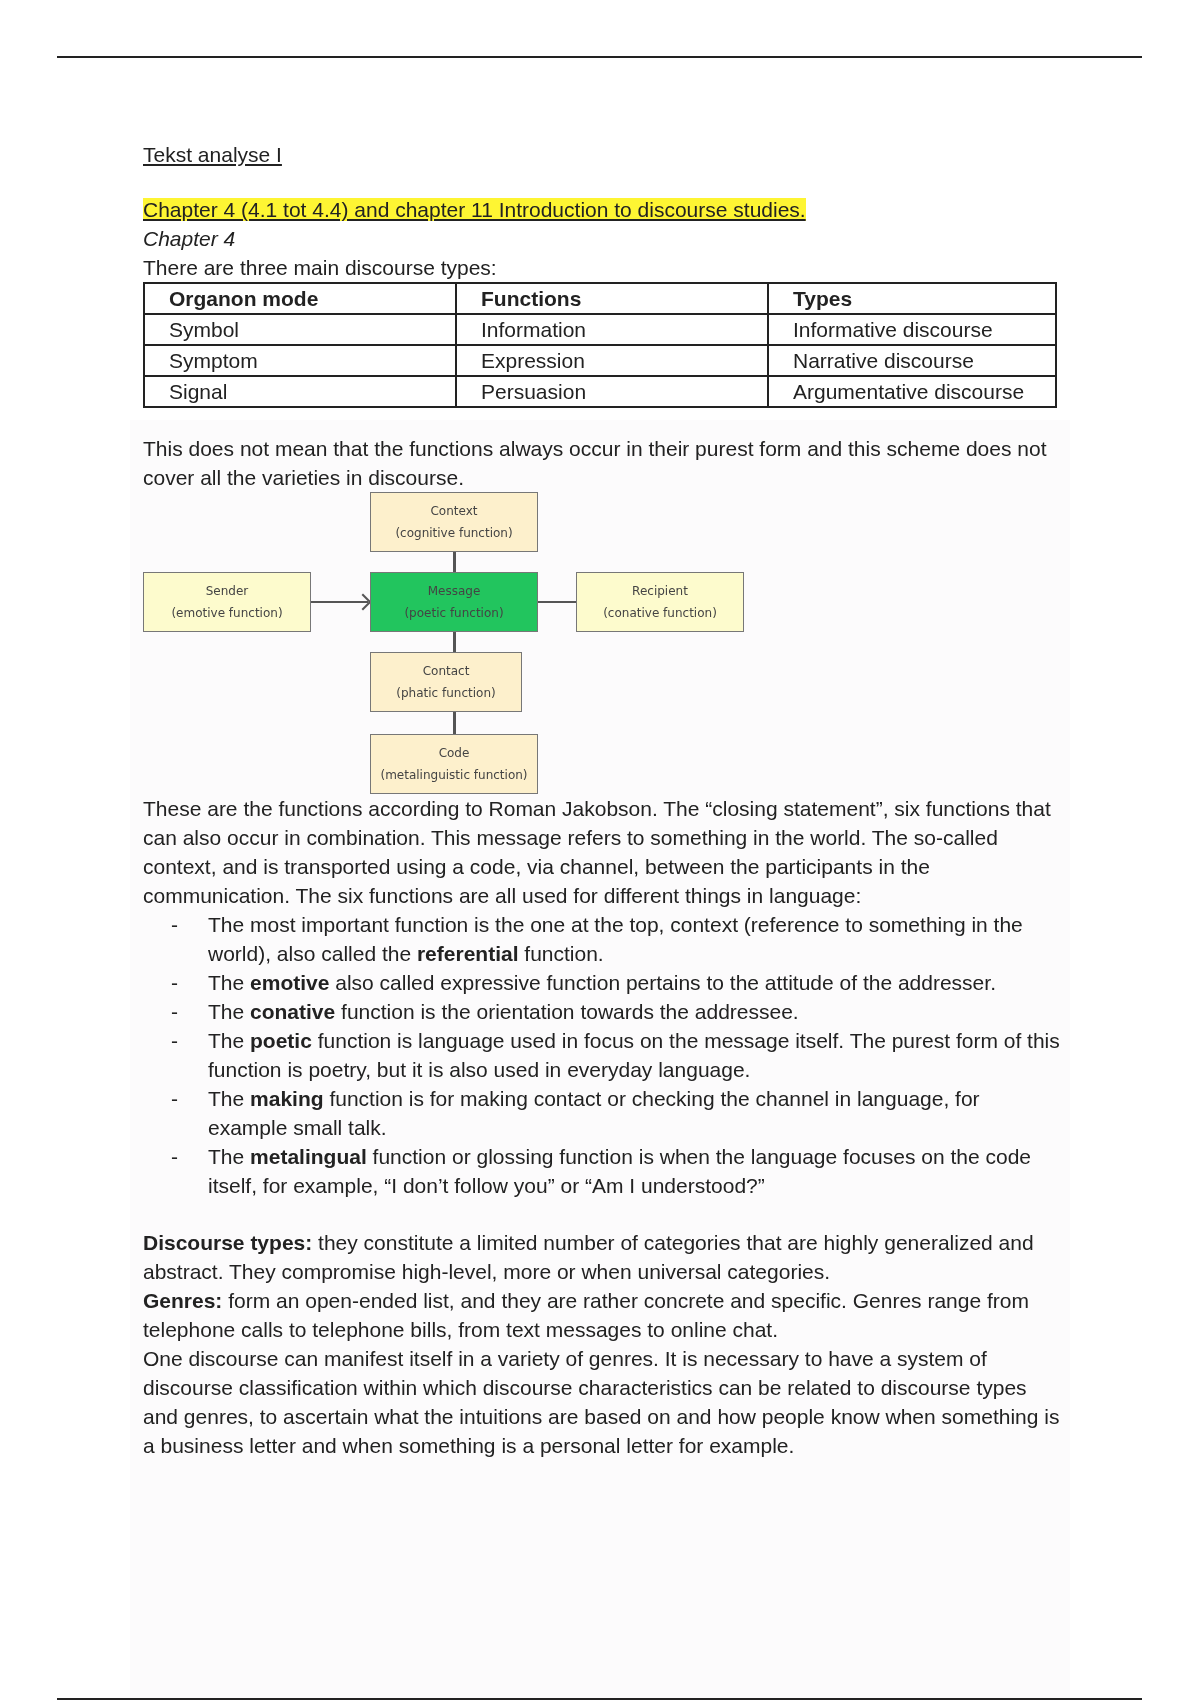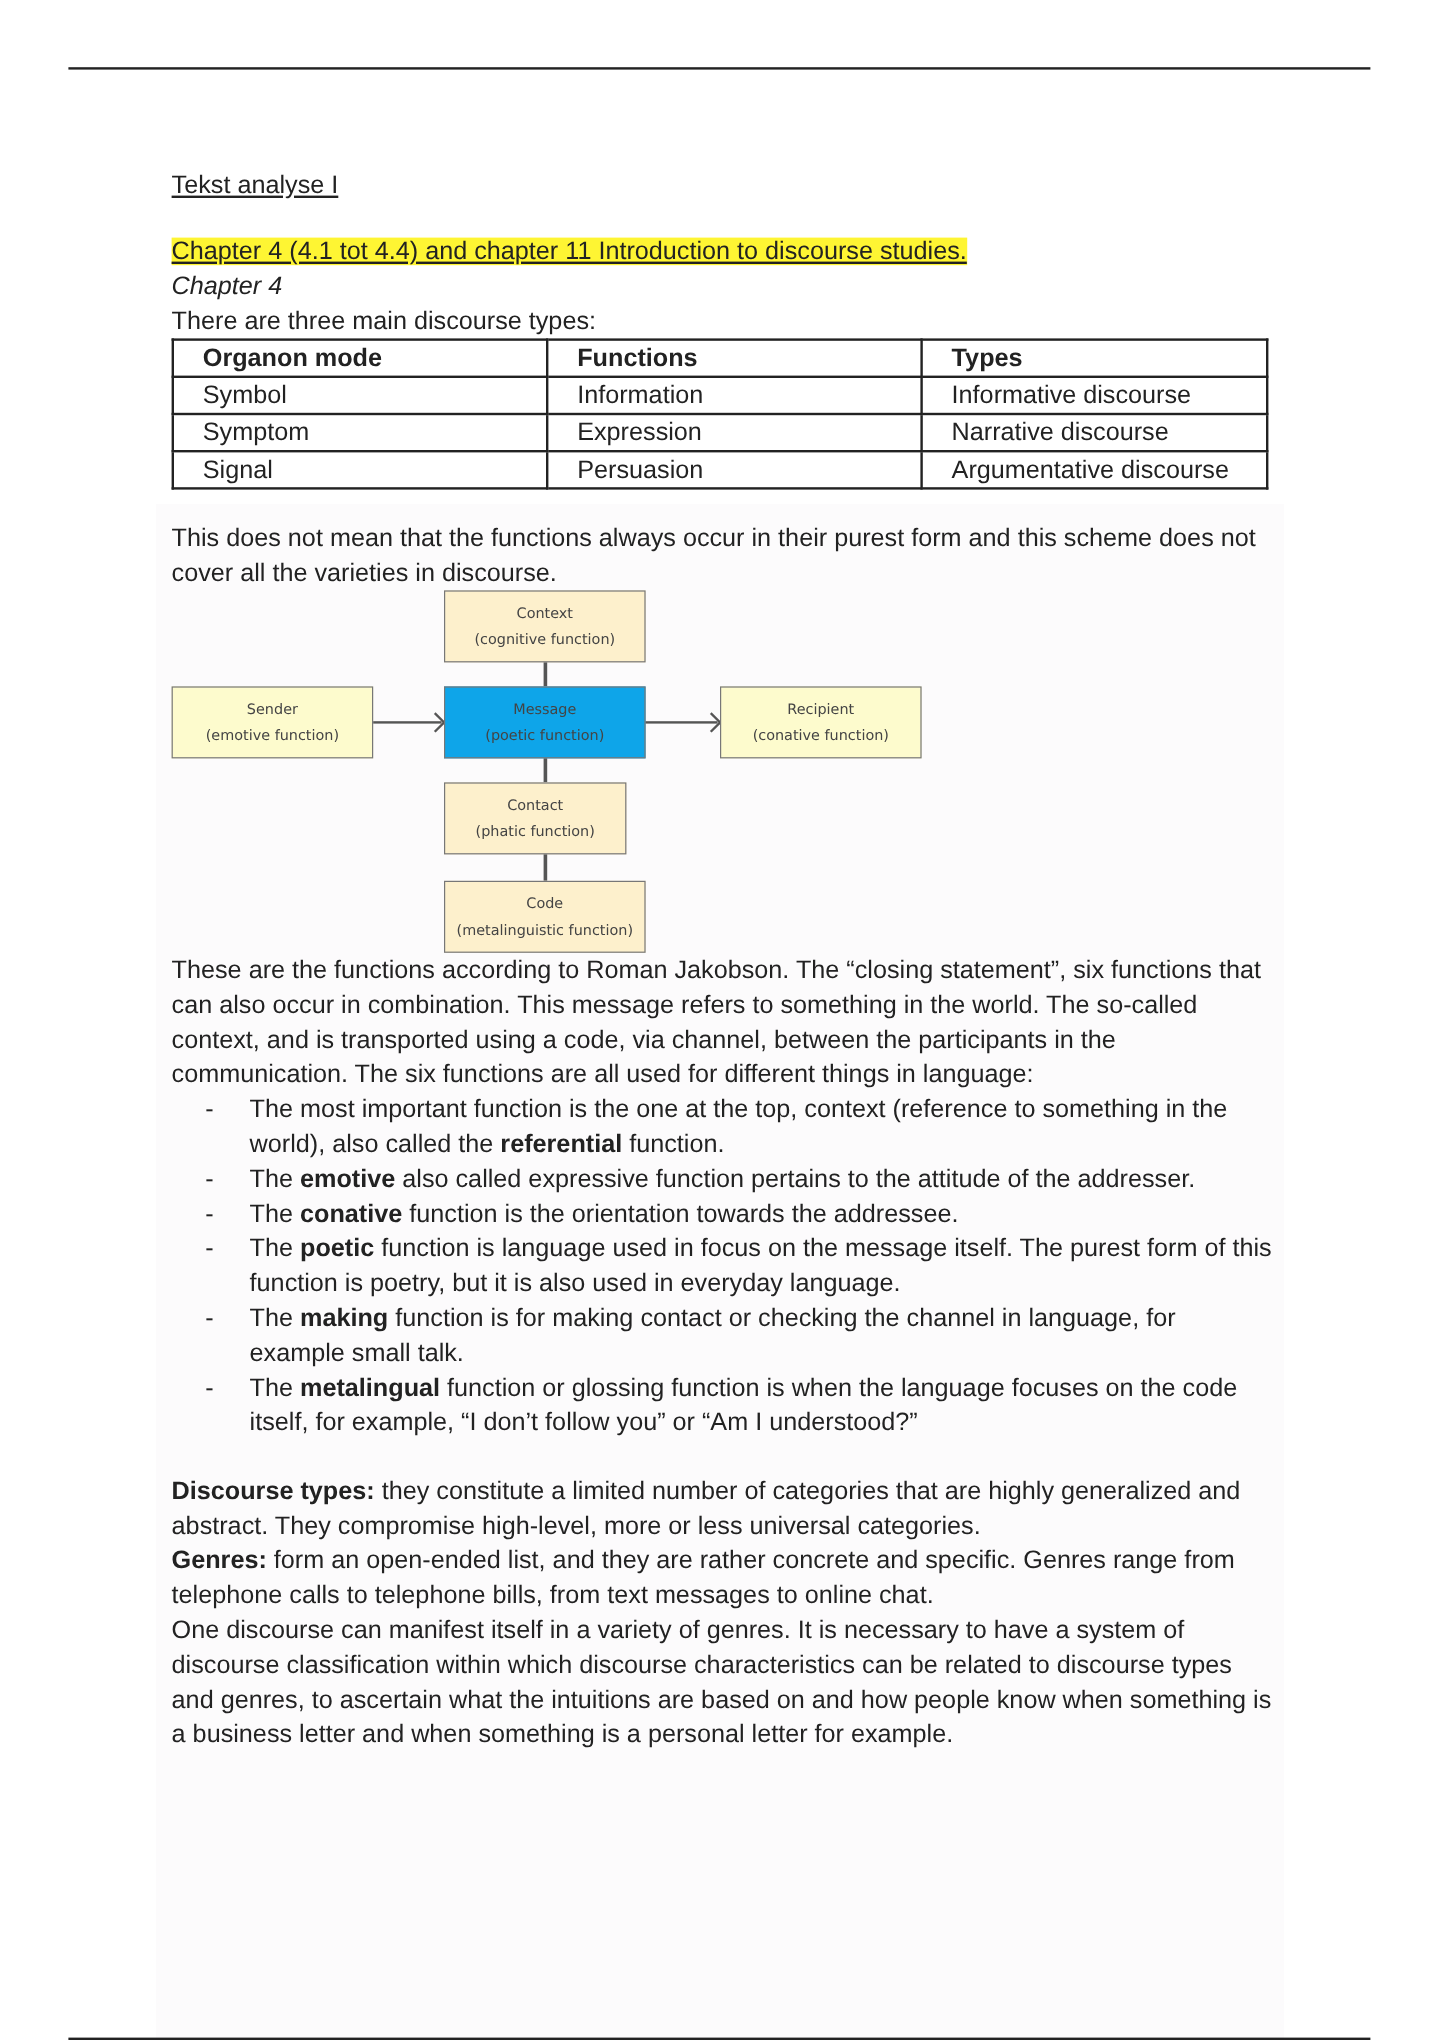--- a/index.html
+++ b/index.html
@@ -19,21 +19,21 @@
   th { font-weight:bold; }
   p { margin:0; }
   .gap { height:28px; }
   .diagram { position:relative; height:320px; width:920px; }
   .box { position:absolute; border:1.5px solid #777; text-align:center; box-sizing:border-box;
          font-family:"DejaVu Sans", sans-serif; color:#444; }
   .box .n { font-size:12px; line-height:20px; margin-top:8px; }
   .box .f { font-size:12px; line-height:16px; margin-top:4px; }
   .cream { background:#fdf0cc; }
   .pale { background:#fdfbcd; }
-  .blue { background:#0ea5e9; }
+  .blue { background:#22c55e; }
   .vline { position:absolute; width:3px; background:#555; }
   .hline { position:absolute; height:2px; background:#555; }
   .arrow { position:absolute; width:10px; height:10px; border-top:2px solid #555; border-right:2px solid #555; transform:rotate(45deg); }
   ul { margin:0; padding:0; list-style:none; }
   li { position:relative; padding-left:65px; }
   li .dash { position:absolute; left:28px; top:0; }
   b { font-weight:bold; }
 </style>
 </head>
 <body>
@@ -89,21 +89,21 @@
     <div class="hline" style="left:168px; top:109px; width:57px;"></div>
     <div class="arrow" style="left:214px; top:104px;"></div>
 
     <div class="box blue" style="left:227px; top:80px; width:168px; height:60px;">
       <div class="n">Message</div>
       <div class="f">(poetic function)</div>
     </div>
     <div class="hline" style="left:395px; top:109px; width:60px;"></div>
     <div class="arrow" style="left:444px; top:104px;"></div>
 
-    <div class="box pale" style="left:457px; top:80px; width:168px; height:60px;">
+    <div class="box pale" style="left:433px; top:80px; width:168px; height:60px;">
       <div class="n">Recipient</div>
       <div class="f">(conative function)</div>
     </div>
 
     <div class="vline" style="left:310px; top:140px; height:20px;"></div>
     <div class="box cream" style="left:227px; top:160px; width:152px; height:60px;">
       <div class="n">Contact</div>
       <div class="f">(phatic function)</div>
     </div>
     <div class="vline" style="left:310px; top:220px; height:22px;"></div>
@@ -118,18 +118,18 @@
   <ul>
     <li><span class="dash">-</span><span>The most important function is the one at the top, context (reference to something in the world), also called the </span><b>referential</b><span> function.</span></li>
     <li><span class="dash">-</span><span>The </span><b>emotive</b><span> also called expressive function pertains to the attitude of the addresser.</span></li>
     <li><span class="dash">-</span><span>The </span><b>conative</b><span> function is the orientation towards the addressee.</span></li>
     <li><span class="dash">-</span><span>The </span><b>poetic</b><span> function is language used in focus on the message itself. The purest form of this function is poetry, but it is also used in everyday language.</span></li>
     <li><span class="dash">-</span><span>The </span><b>making</b><span> function is for making contact or checking the channel in language, for example small talk.</span></li>
     <li><span class="dash">-</span><span>The </span><b>metalingual</b><span> function or glossing function is when the language focuses on the code itself, for example, “I don’t follow you” or “Am I understood?”</span></li>
   </ul>
 
   <div class="gap"></div>
-  <p><b>Discourse types:</b><span> they constitute a limited number of categories that are highly generalized and abstract. They compromise high-level, more or less universal categories.</span></p>
+  <p><b>Discourse types:</b><span> they constitute a limited number of categories that are highly generalized and abstract. They compromise high-level, more or when universal categories.</span></p>
   <p><b>Genres:</b><span> form an open-ended list, and they are rather concrete and specific. Genres range from telephone calls to telephone bills, from text messages to online chat.</span></p>
   <p>One discourse can manifest itself in a variety of genres. It is necessary to have a system of discourse classification within which discourse characteristics can be related to discourse types and genres, to ascertain what the intuitions are based on and how people know when something is a business letter and when something is a personal letter for example.</p>
 </div>
 
 <div class="rule bottom"></div>
 
 </body></html>

